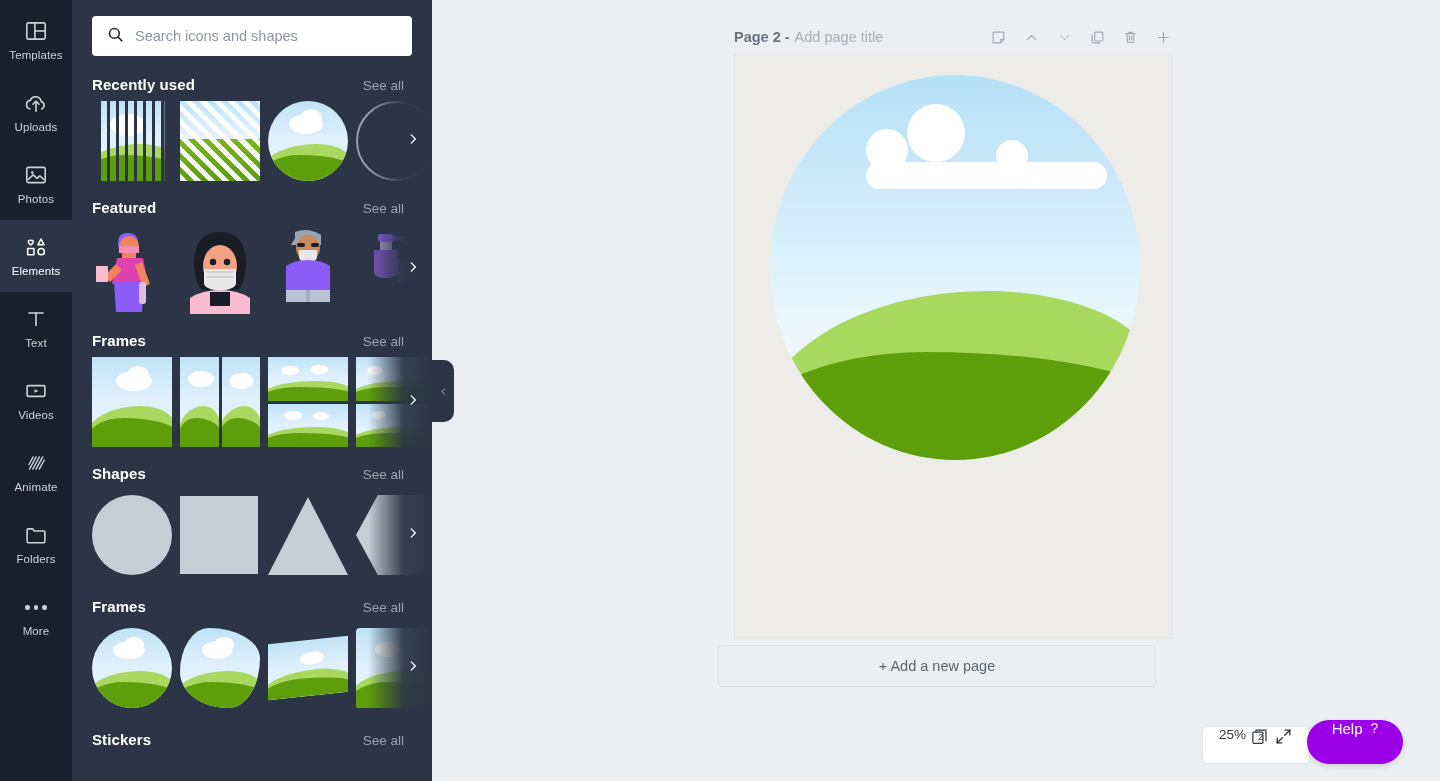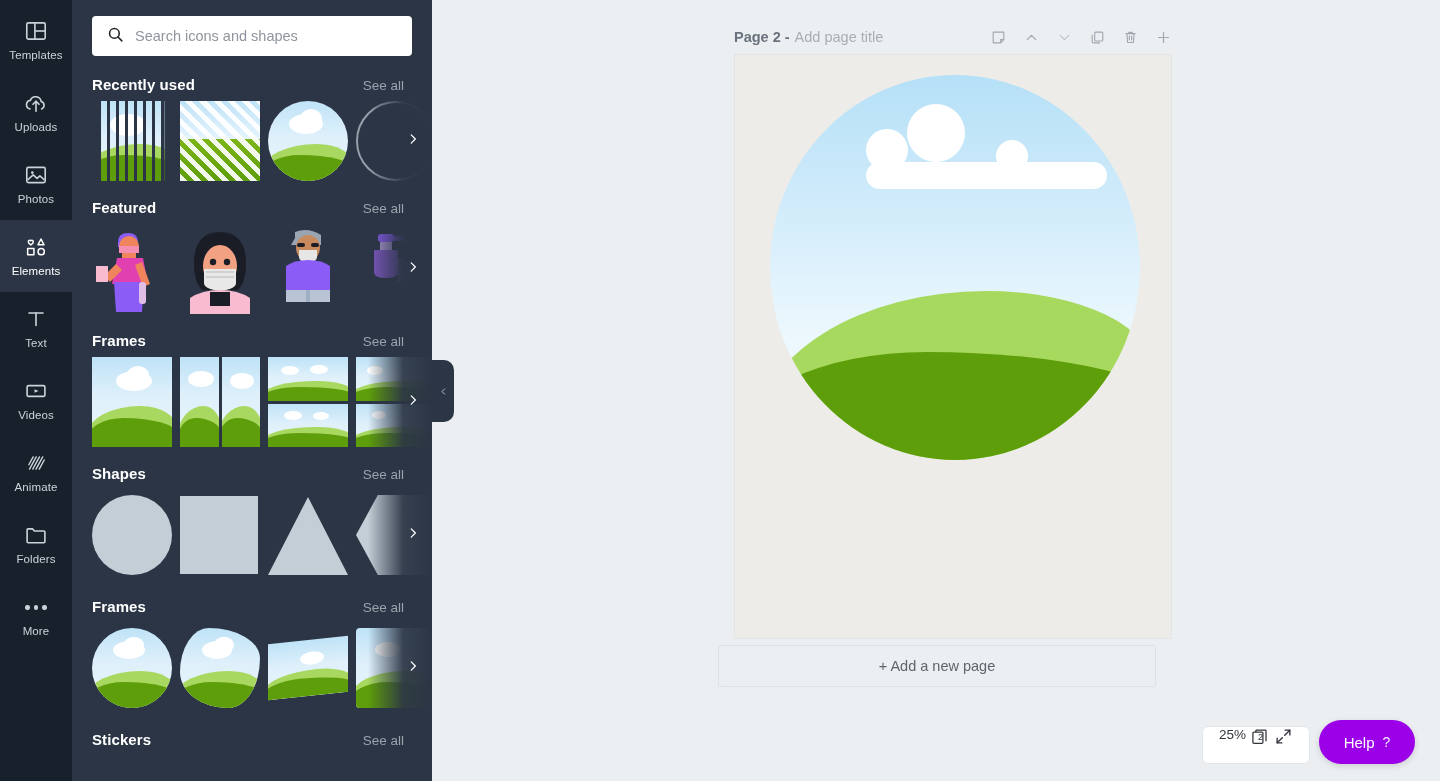--- a/index.html
+++ b/index.html
@@ -169,23 +169,23 @@
     display:flex; align-items:flex-start; gap:4px; padding:0 16px; z-index:8;
   }
   .zoom-pct { font-size:13.5px; color:#30343b; cursor:pointer; }
   .zoom-ico { cursor:pointer; display:flex; align-items:center; position:relative; }
   .zoom-ico svg { display:block; }
   .pages-count {
     position:absolute; left:4px; top:3px; width:13px; height:13px;
     font-size:9px; color:#30343b; display:flex; align-items:center; justify-content:center;
   }
   .help-btn {
-    position:absolute; right:25px; bottom:17px; height:44px; min-width:96px;
+    position:absolute; right:37px; bottom:17px; height:44px; min-width:96px;
     background:#9b00e8; border-radius:22px; color:#fff;
-    display:flex; align-items:center; justify-content:center; gap:8px;
+    display:flex; align-items:flex-start; justify-content:center; gap:8px;
     font-size:15px; cursor:pointer; z-index:8;
     box-shadow: 0 2px 6px rgba(0,0,0,.14);
   }
   .help-q { font-size:14px; opacity:.92; }
 </style>
 </head>
 <body>
 
 <div class="app">
 

